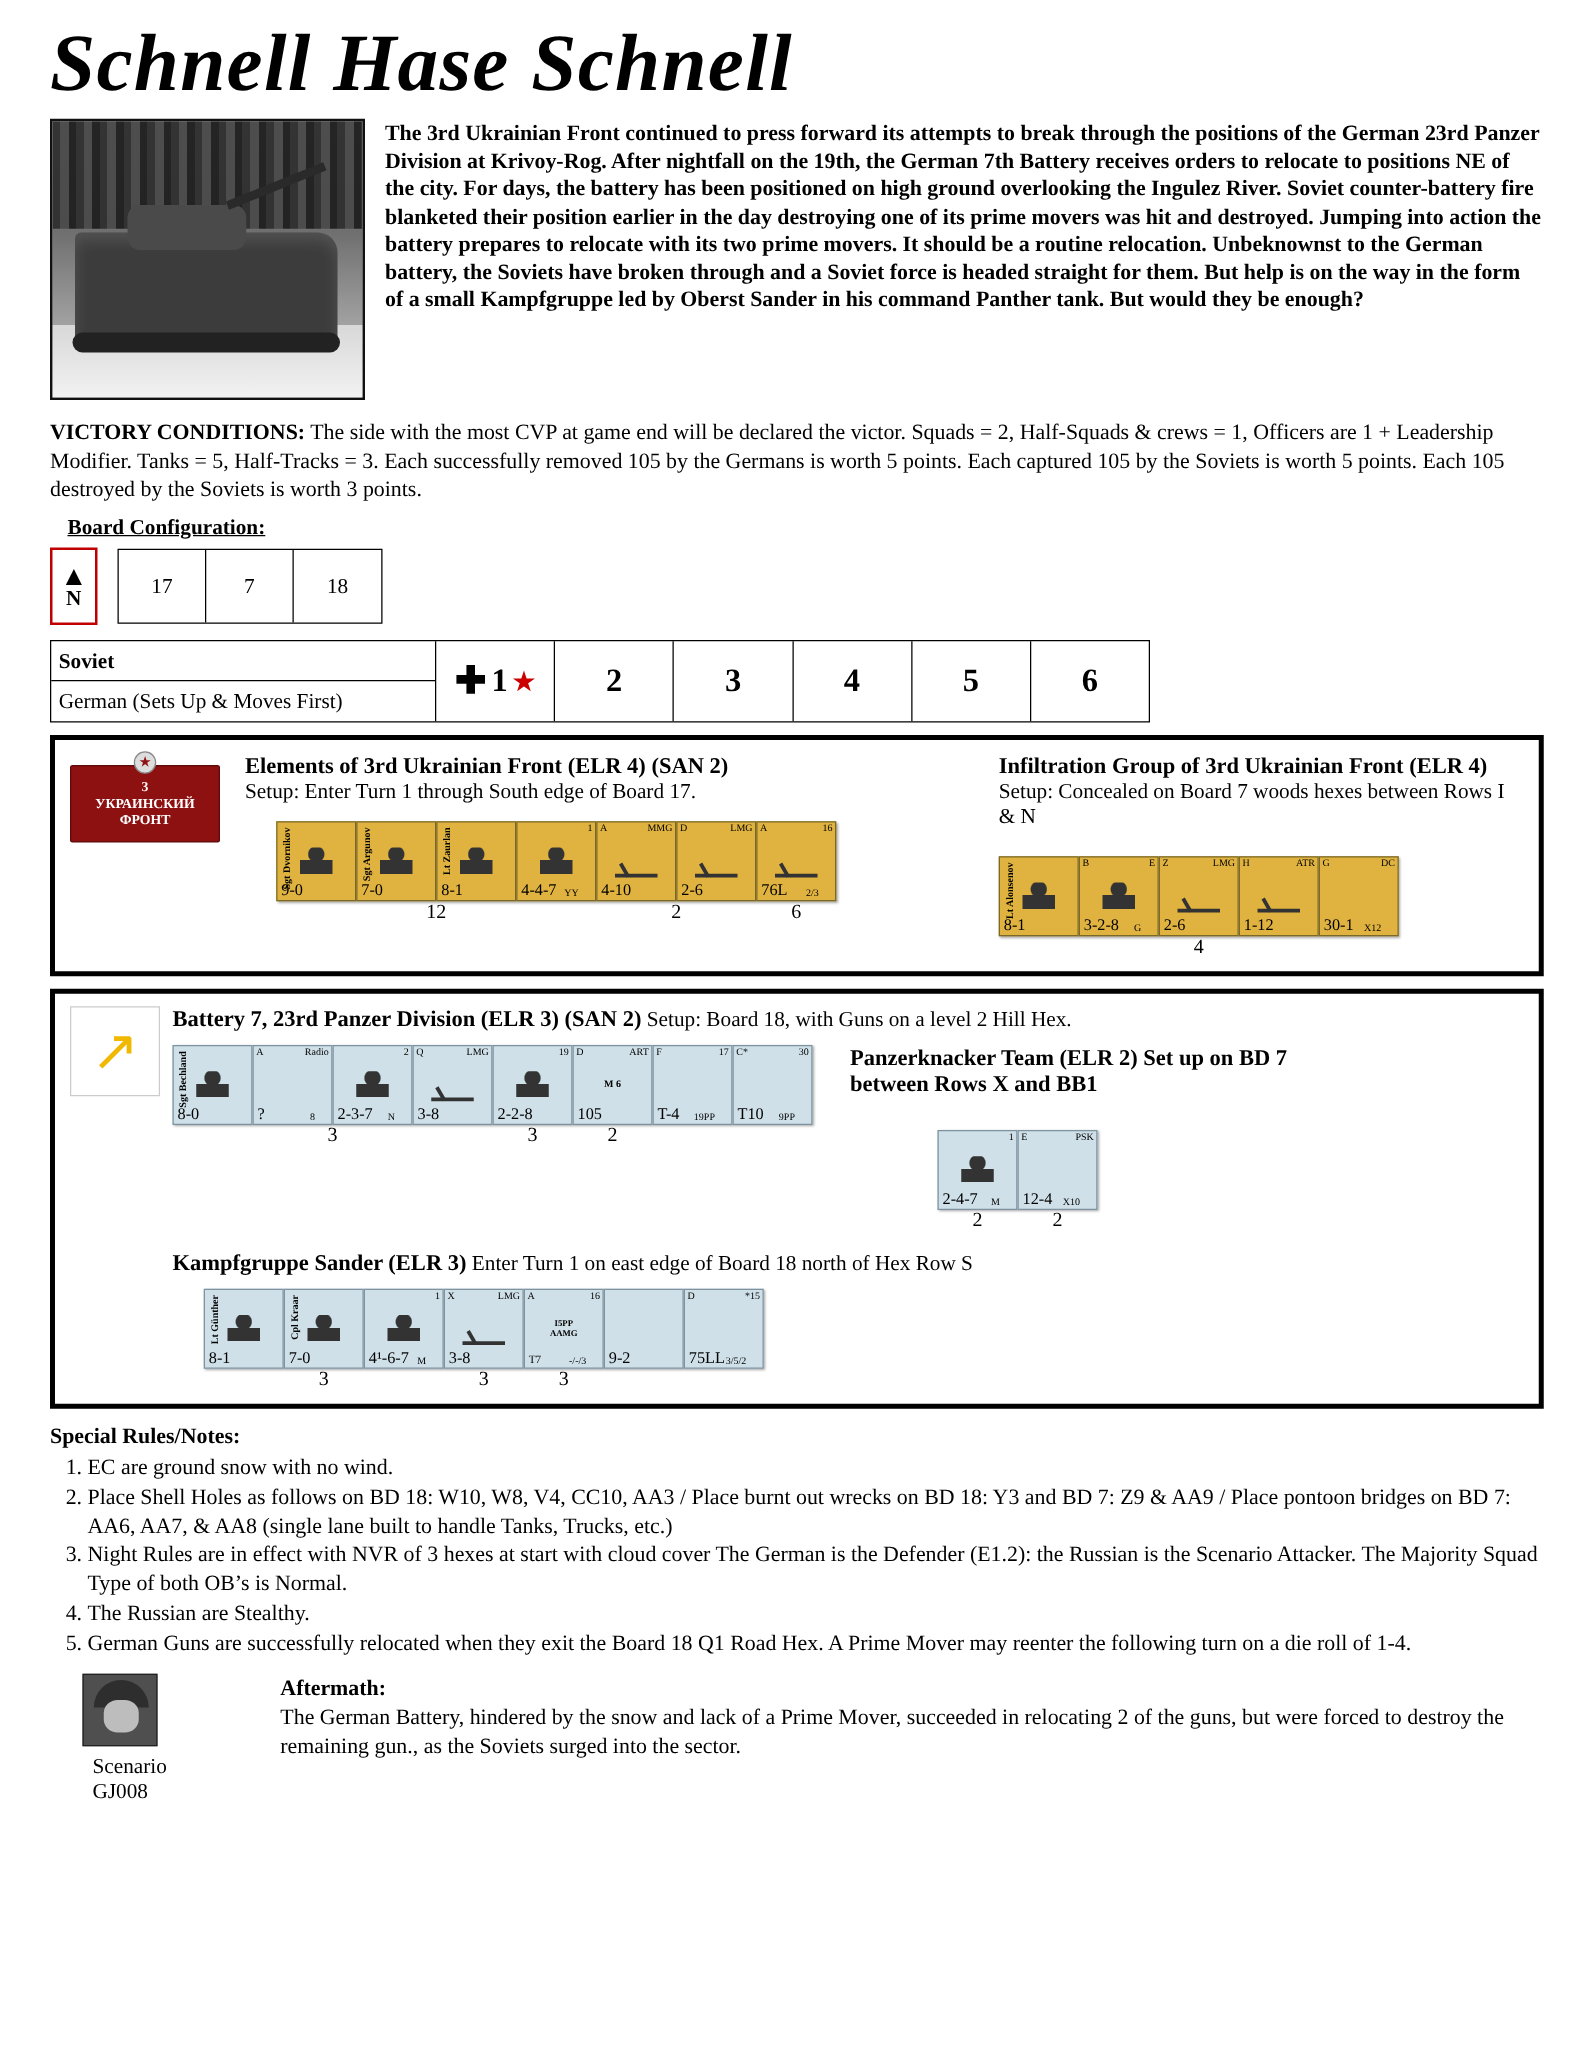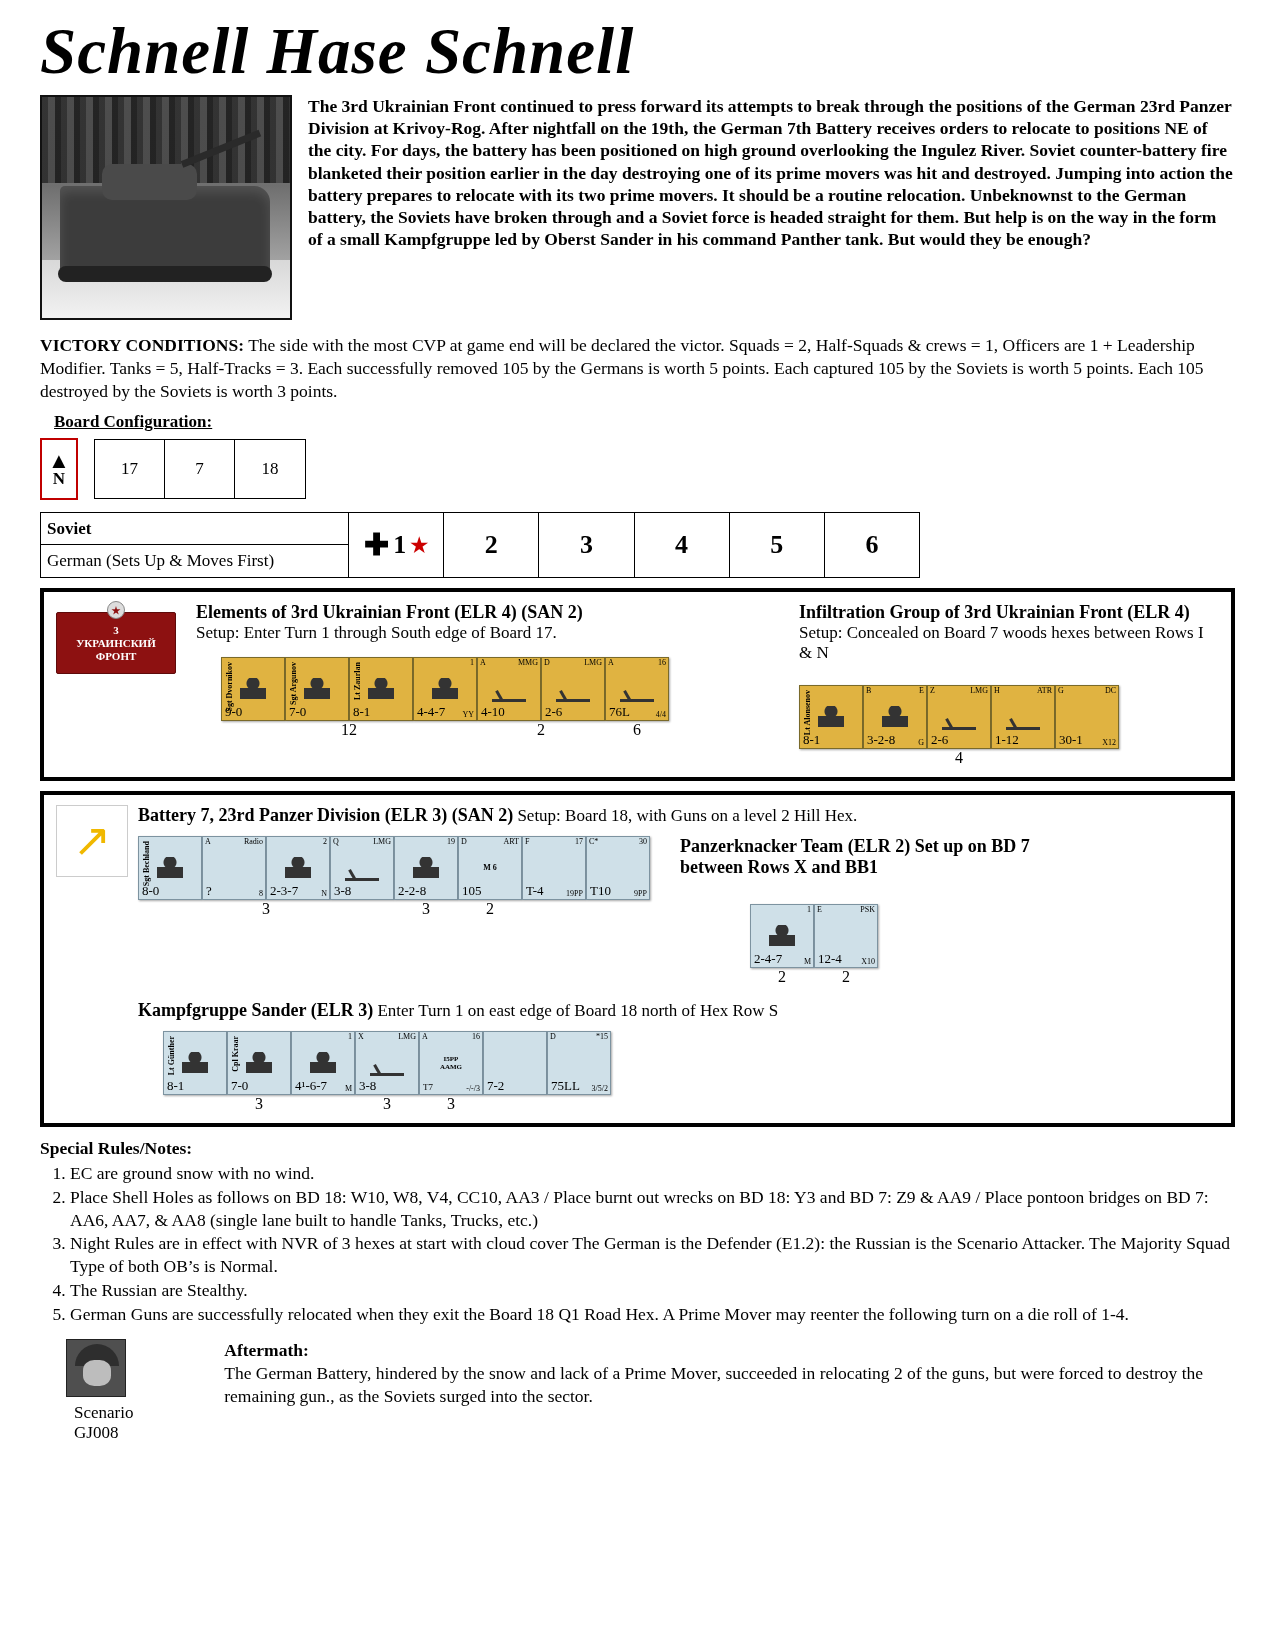--- a/index.html
+++ b/index.html
@@ -118,21 +118,21 @@
   .counter-row { display:flex; align-items:flex-end; }
   .counter {
     width: 64px; height: 64px; border:1px solid #7a6a2a; position:relative;
     font-size: 8px; line-height:1.05; overflow:hidden; flex:none;
     box-shadow: 1px 1px 2px rgba(0,0,0,.35);
   }
   .counter.sov { background:#e0b341; }
   .counter.ger { background:#cfe0e8; border-color:#7d93a0; }
   .counter .tl { position:absolute; top:1px; left:2px; }
   .counter .tr { position:absolute; top:1px; right:2px; text-align:right;}
-  .counter .br { position:absolute; bottom:1px; right:2px; font-size:8px;}
+  .counter .br { position:absolute; bottom:1px; right:13px; font-size:8px;}
   .counter .ctr { position:absolute; top:50%; left:50%; transform:translate(-50%,-50%); text-align:center; font-weight:bold;}
   .counter .vert { position:absolute; left:4px; top:4px; writing-mode: vertical-rl; transform: rotate(180deg);
       font-size:8px; font-weight:bold;}
   .counter .bigbl { position:absolute; bottom:2px; left:3px; font-weight:normal; font-size:13px;}
   .counter .figure {
     position:absolute; bottom:12px; left:50%; transform:translateX(-50%);
     width:26px; height:30px;
     background:
       radial-gradient(circle at 50% 18%, #333 0 6px, transparent 7px),
       linear-gradient(180deg, transparent 0 34%, #333 34% 70%, transparent 70%);
@@ -282,21 +282,21 @@
               <span class="tl">D</span>
               <span class="tr">LMG</span>
               <span class="gunicon"></span>
               <span class="bigbl">2-6</span>
             </div>
             <div class="counter sov">
               <span class="tl">A</span>
               <span class="tr">16</span>
               <span class="gunicon"></span>
               <span class="bigbl">76L</span>
-              <span class="br">4/4</span>
+              <span class="br">2/3</span>
             </div>
           </div>
           <div class="counts">
             <span style="width:256px">12</span>
             <span style="width:128px">2</span>
             <span style="width:64px">6</span>
           </div>
         </div>
       </div>
 
@@ -462,21 +462,21 @@
               <span class="bigbl">3-8</span>
             </div>
             <div class="counter ger">
               <span class="tl">A</span>
               <span class="tr">16</span>
               <span class="ctr" style="font-size:7px">I5PP AAMG</span>
               <span class="bigbl" style="font-size:9px">T7</span>
               <span class="br">-/-/3</span>
             </div>
             <div class="counter ger">
-              <span class="bigbl">7-2</span>
+              <span class="bigbl">9-2</span>
             </div>
             <div class="counter ger">
               <span class="tl">D</span>
               <span class="tr">*15</span>
               <span class="bigbl">75LL</span>
               <span class="br">3/5/2</span>
             </div>
           </div>
           <div class="counts">
             <span style="width:192px">3</span>

